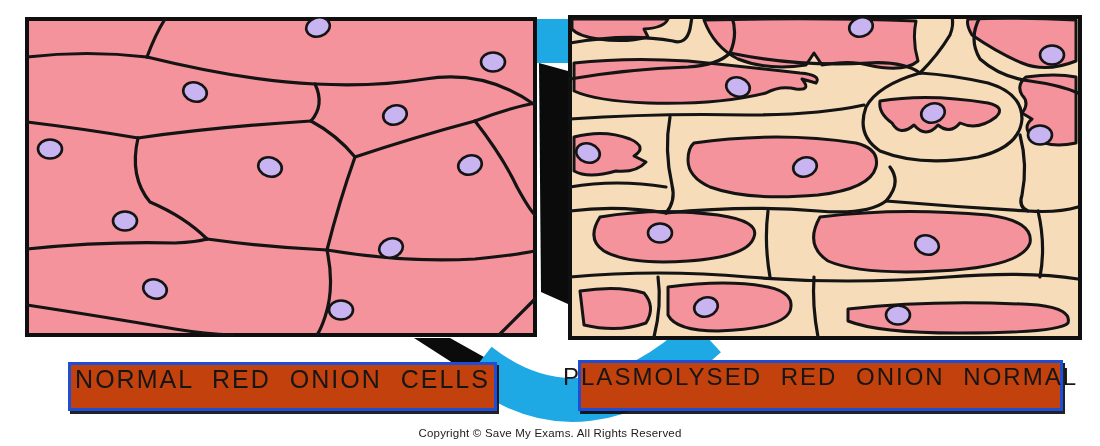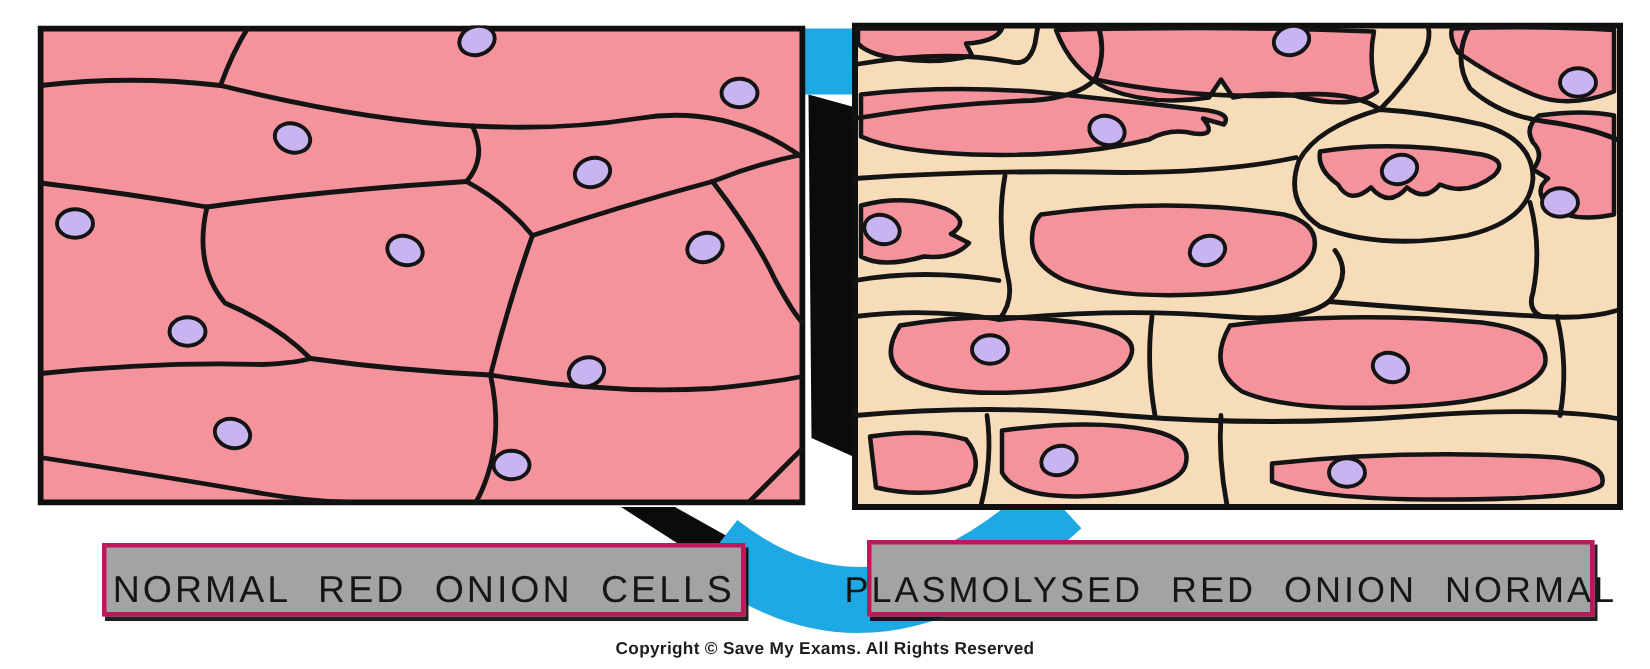--- a/index.html
+++ b/index.html
@@ -5,33 +5,33 @@
   html,body{margin:0;padding:0;background:#ffffff;}
   .stage{
     position:relative;width:1100px;height:446px;background:#ffffff;
     font-family:"Liberation Sans",sans-serif;overflow:hidden;
   }
   .arrow-layer{position:absolute;left:0;top:0;z-index:1;}
   .panel{position:absolute;z-index:2;}
   .panel-left{left:25px;top:17px;}
   .panel-right{left:568px;top:15px;}
   .label-box{
-    position:absolute;z-index:3;background:#a3a3a3;border:3px solid #be185d;
-    display:flex;align-items:flex-end;justify-content:center;box-sizing:border-box;
+    position:absolute;z-index:3;background:#c2410c;border:3px solid #1d4ed8;
+    display:flex;align-items:flex-start;justify-content:center;box-sizing:border-box;
     box-shadow:2px 3px 0 rgba(10,10,10,0.9);
   }
   .label-left{left:68px;top:362px;width:429px;height:49px;}
   .label-right{left:578px;top:360px;width:485px;height:51px;}
   .label-text{
     font-size:25px;letter-spacing:2px;word-spacing:10px;color:#161616;white-space:nowrap;
   }
   .label-right .label-text{font-size:24px;}
   .copyright{
     position:absolute;z-index:3;left:0;right:0;top:427px;text-align:center;
-    font-weight:bold;font-size:11.5px;color:#1c1c1c;letter-spacing:0.2px;
+    font-weight:normal;font-size:11.5px;color:#1c1c1c;letter-spacing:0.2px;
   }
   .left-bg{fill:var(--pink);stroke:#0f0f0f;stroke-width:4;}
   .right-bg{fill:var(--cream);stroke:#0f0f0f;stroke-width:4;}
   .walls path{stroke:#141414;stroke-width:3.2;fill:none;stroke-linecap:round;}
   .blob{fill:var(--pink);stroke:#141414;stroke-width:3;stroke-linejoin:round;}
   .nucleus{fill:var(--nucleus);stroke:#141414;stroke-width:2.6;}
   .arrow-blue-fill{fill:var(--blue);}
   .arrow-blue-stroke{stroke:var(--blue);stroke-width:44;fill:none;}
   .arrow-shadow{fill:#0b0b0b;}
 </style>

